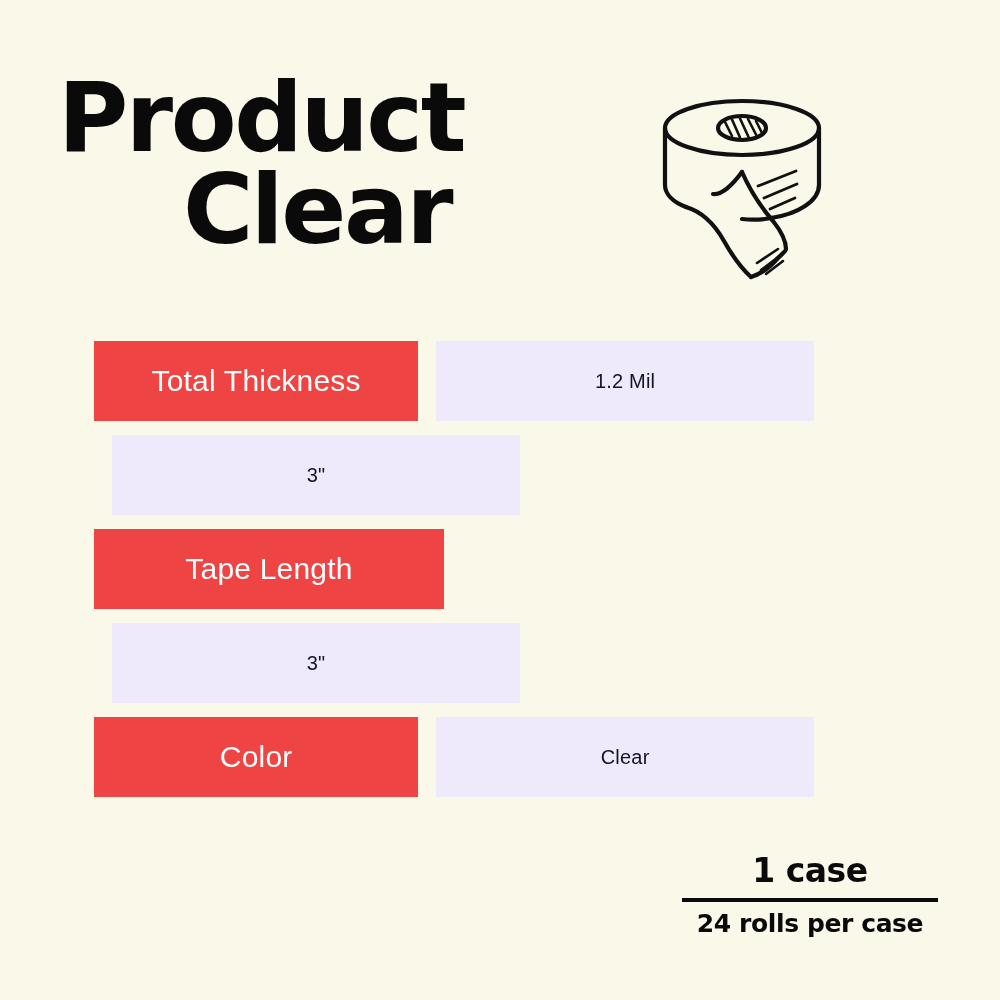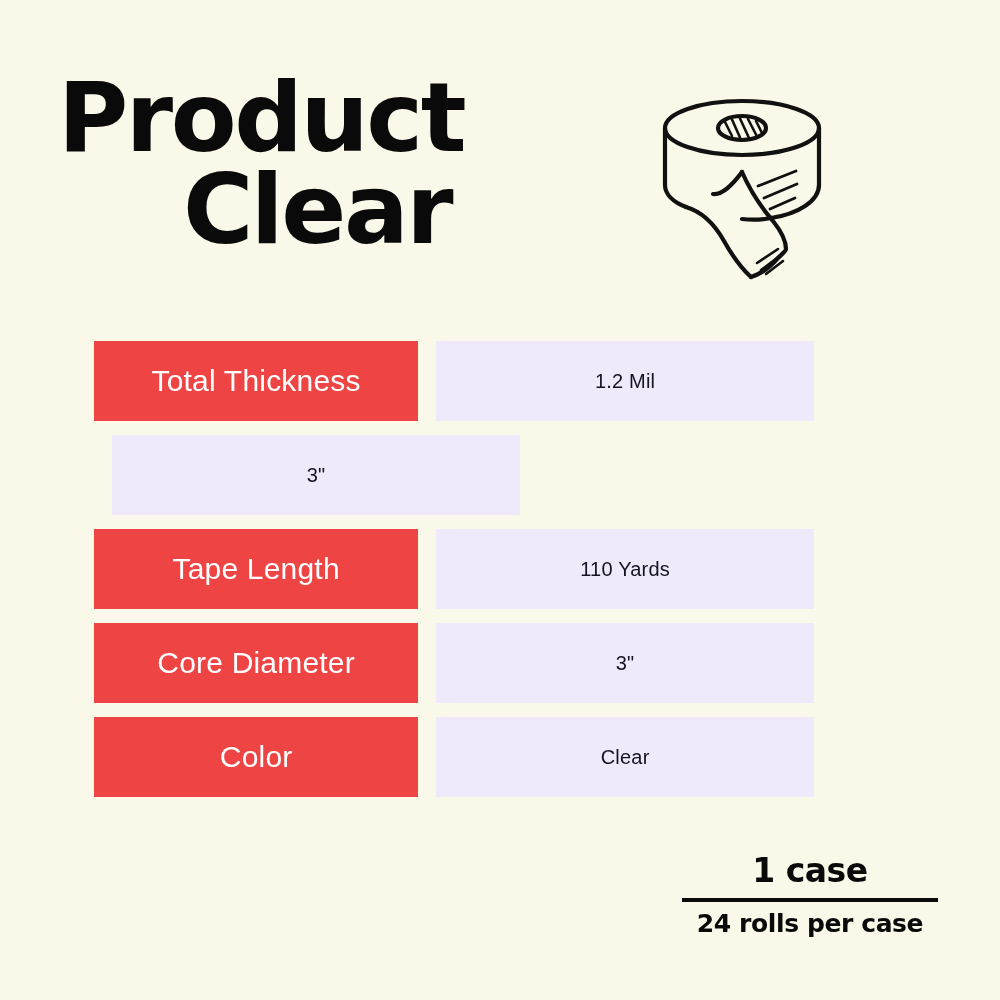--- a/index.html
+++ b/index.html
@@ -215,25 +215,23 @@
     </div>
 
     <div class="spec-row">
       <div class="spec-gap"></div>
       <div class="spec-value">3"</div>
     </div>
 
     <div class="spec-row">
       <div class="spec-label">Tape Length</div>
       <div class="spec-gap"></div>
-      <div class="spec-value">110 Yards</div>
-    </div>
-
-    <div class="spec-row">
-      <div class="spec-label">Core Diameter</div>
+    </div>
+
+    <div class="spec-row">
       <div class="spec-gap"></div>
       <div class="spec-value">3"</div>
     </div>
 
     <div class="spec-row">
       <div class="spec-label">Color</div>
       <div class="spec-gap"></div>
       <div class="spec-value">Clear</div>
     </div>
 

